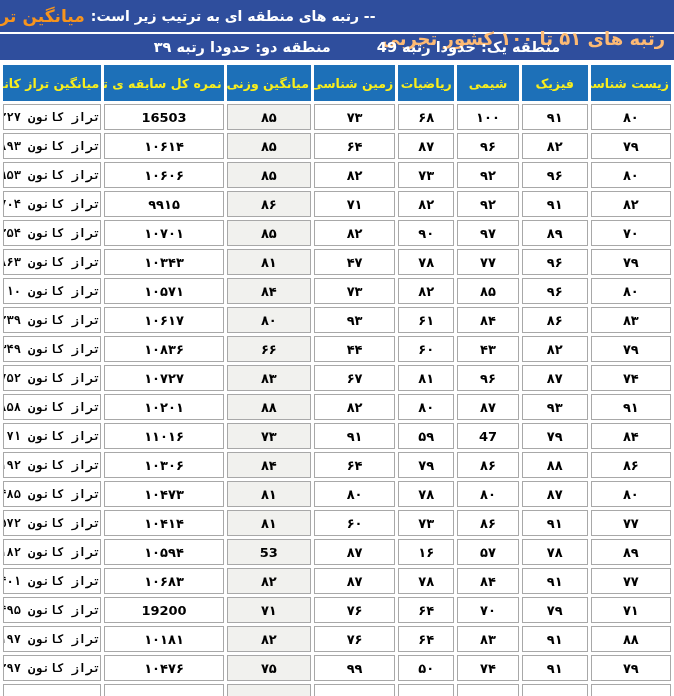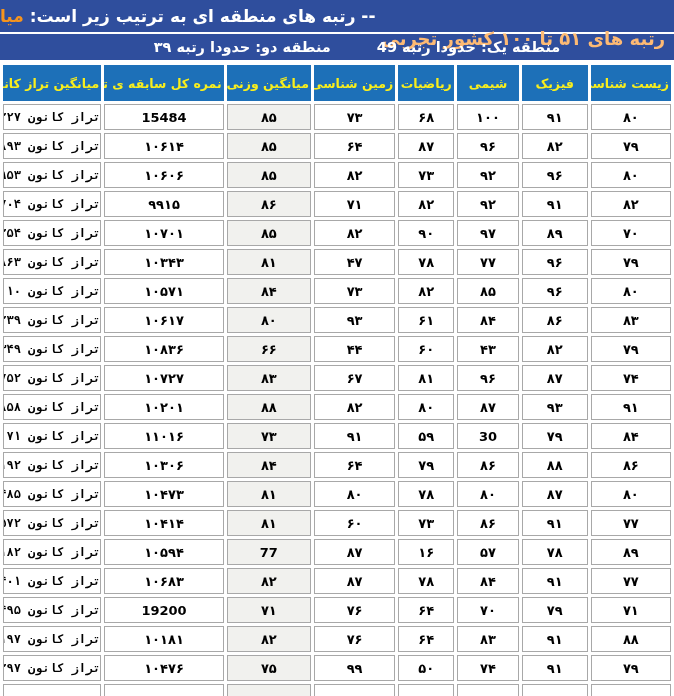--- a/index.html
+++ b/index.html
@@ -27,21 +27,21 @@
     white-space: nowrap;
   }
   .top-bar .title {
     color: #fdba74;
     font-size: 18px;
     font-weight: bold;
     margin-top: 44px;
   }
   .top-bar .note {
     color: #ffffff;
-    font-size: 17px;
+    font-size: 14px;
     font-weight: bold;
     margin: 0 6px;
   }
   .top-bar .avg {
     color: #f7941d;
     font-size: 17px;
     font-weight: bold;
   }
   .region-bar {
     height: 28px;
@@ -129,21 +129,21 @@
         </tr>
     </thead>
     <tbody id="table-body">
         <tr>
           <td>۸۰</td>
           <td>۹۱</td>
           <td>۱۰۰</td>
           <td>۶۸</td>
           <td>۷۳</td>
           <td class="wavg-col">۸۵</td>
-          <td>15484</td>
+          <td>16503</td>
           <td class="kanoon-col">تراز کانون ۷۲۲۷</td>
         </tr>
         <tr>
           <td>۷۹</td>
           <td>۸۲</td>
           <td>۹۶</td>
           <td>۸۷</td>
           <td>۶۴</td>
           <td class="wavg-col">۸۵</td>
           <td>۱۰۶۱۴</td>
@@ -235,21 +235,21 @@
           <td>۸۷</td>
           <td>۸۰</td>
           <td>۸۲</td>
           <td class="wavg-col">۸۸</td>
           <td>۱۰۲۰۱</td>
           <td class="kanoon-col">تراز کانون ۷۸۵۸</td>
         </tr>
         <tr>
           <td>۸۴</td>
           <td>۷۹</td>
-          <td>30</td>
+          <td>47</td>
           <td>۵۹</td>
           <td>۹۱</td>
           <td class="wavg-col">۷۳</td>
           <td>۱۱۰۱۶</td>
           <td class="kanoon-col">تراز کانون ۷۰۷۱</td>
         </tr>
         <tr>
           <td>۸۶</td>
           <td>۸۸</td>
           <td>۸۶</td>
@@ -278,21 +278,21 @@
           <td class="wavg-col">۸۱</td>
           <td>۱۰۴۱۴</td>
           <td class="kanoon-col">تراز کانون ۷۵۷۲</td>
         </tr>
         <tr>
           <td>۸۹</td>
           <td>۷۸</td>
           <td>۵۷</td>
           <td>۱۶</td>
           <td>۸۷</td>
-          <td class="wavg-col">77</td>
+          <td class="wavg-col">53</td>
           <td>۱۰۵۹۴</td>
           <td class="kanoon-col">تراز کانون ۷۱۸۲</td>
         </tr>
         <tr>
           <td>۷۷</td>
           <td>۹۱</td>
           <td>۸۴</td>
           <td>۷۸</td>
           <td>۸۷</td>
           <td class="wavg-col">۸۲</td>

